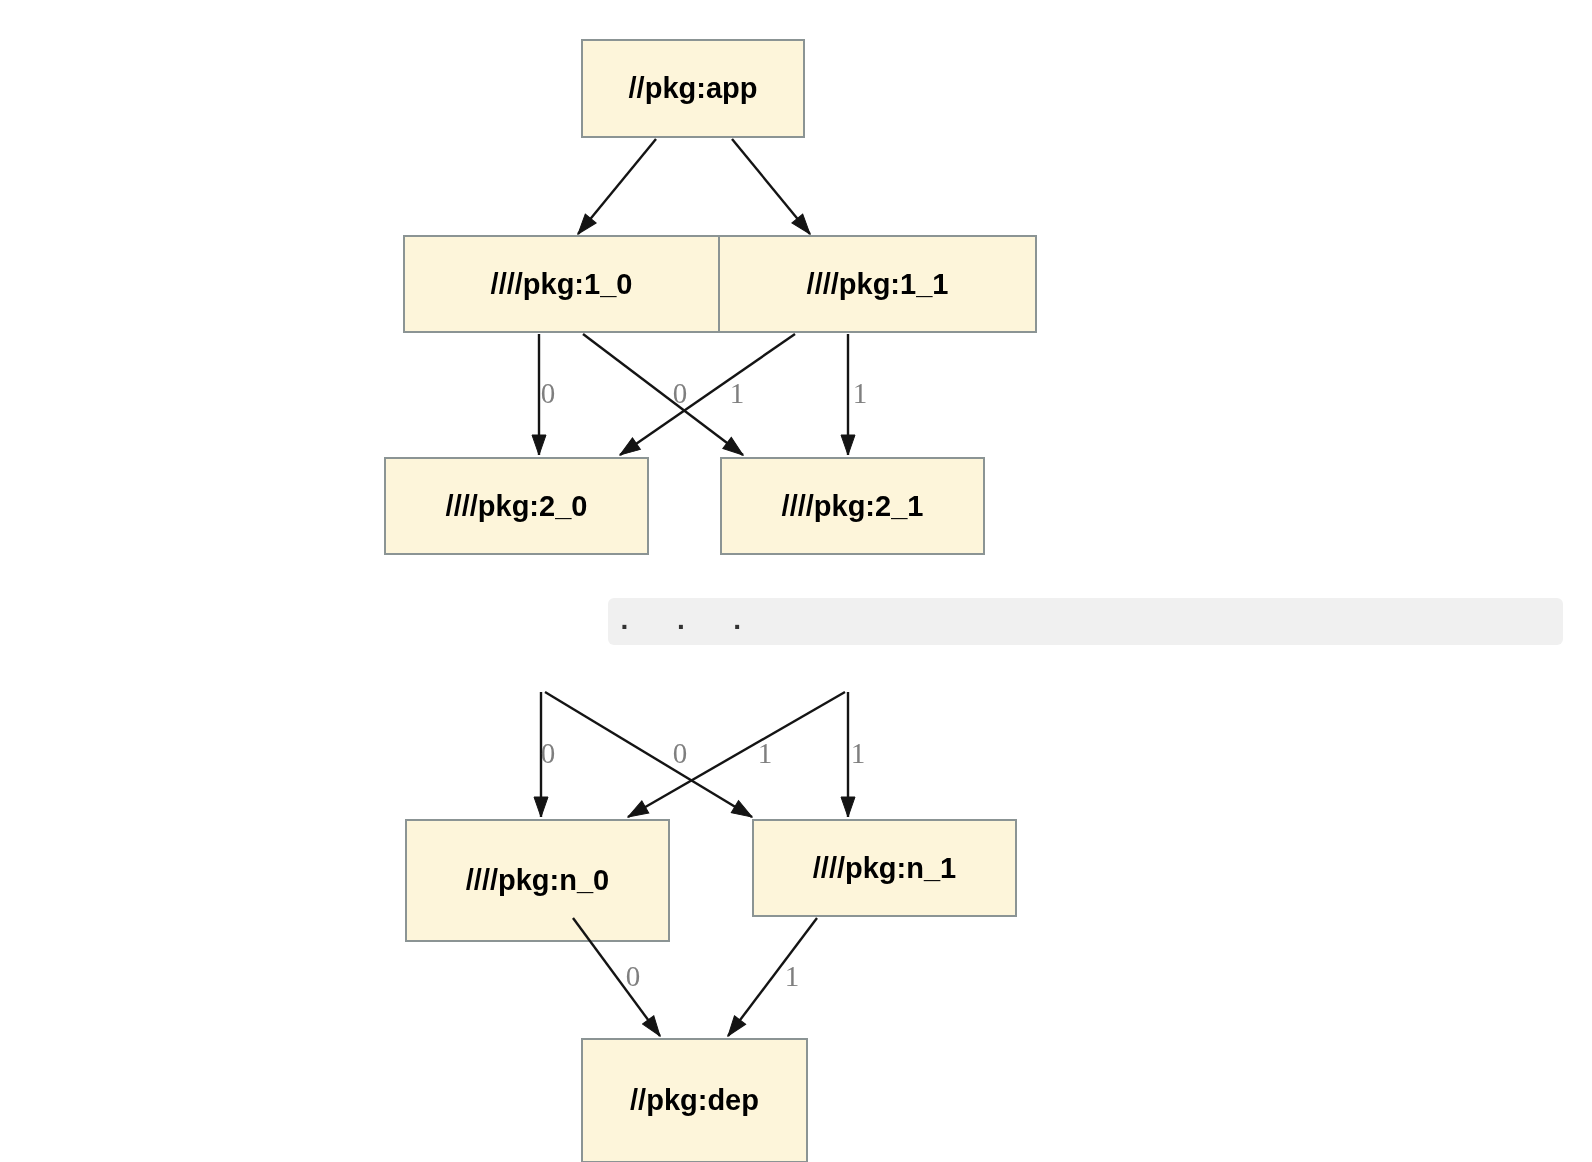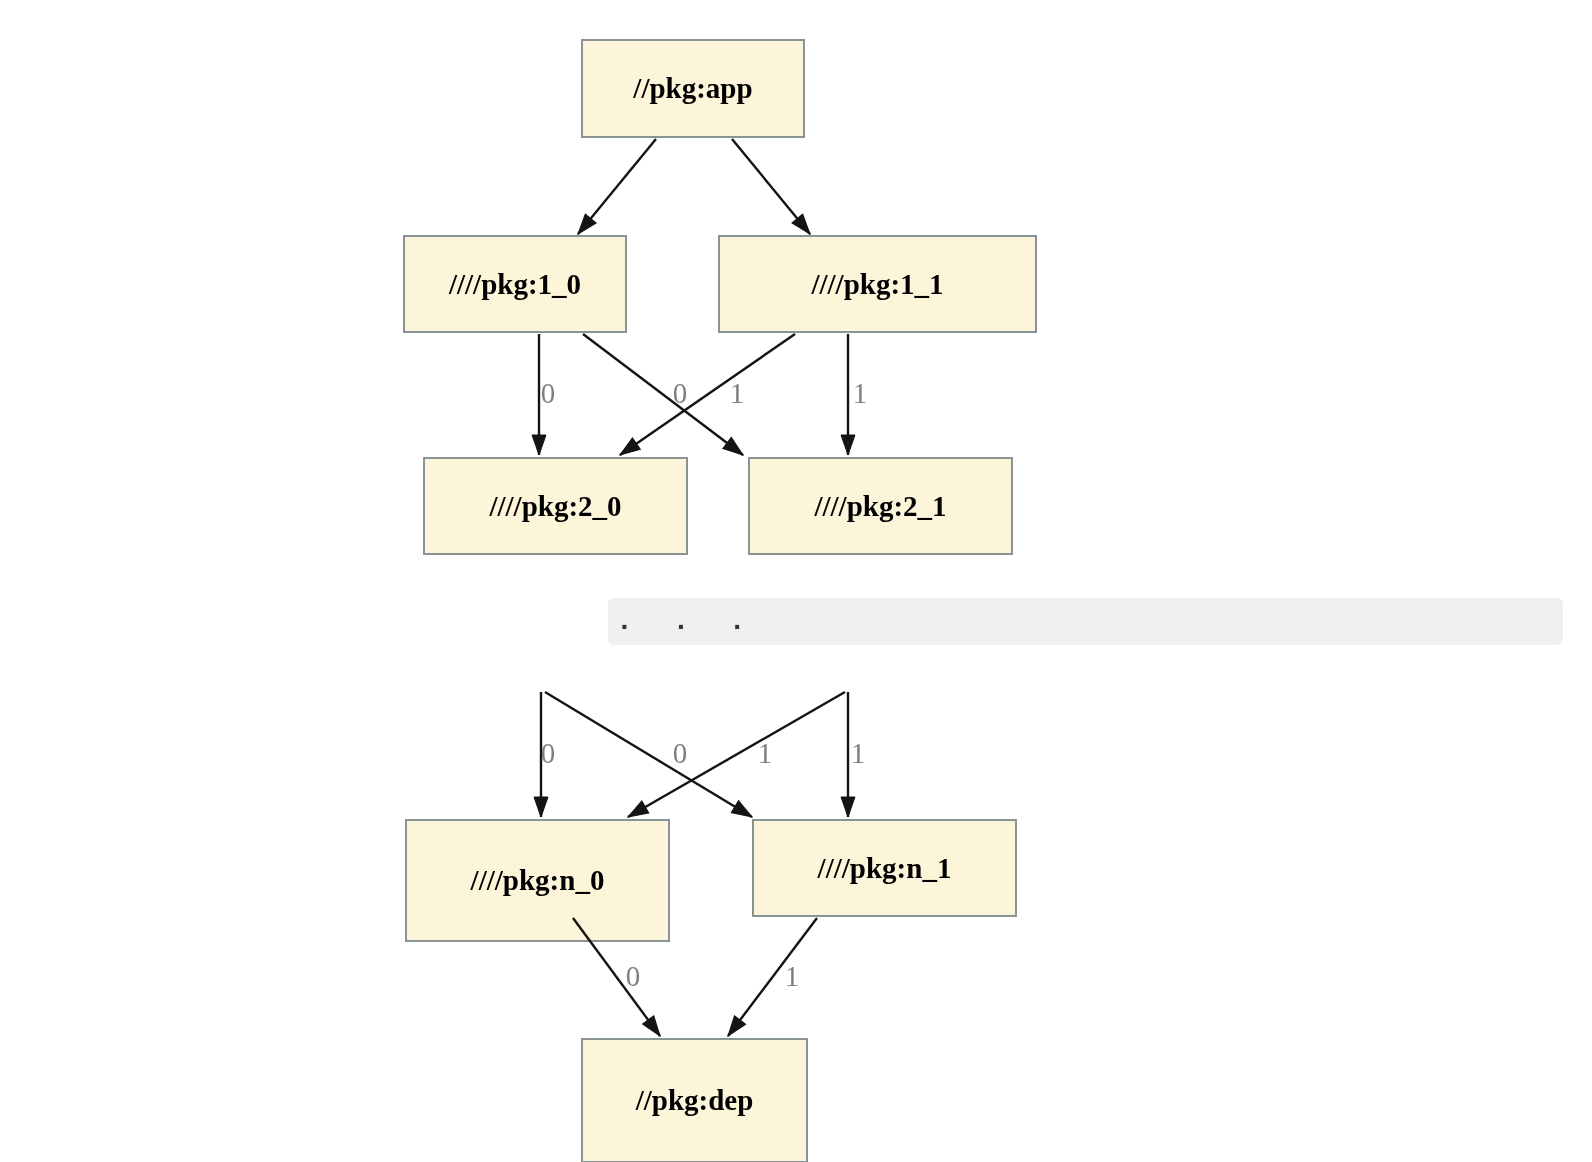--- a/index.html
+++ b/index.html
@@ -16,21 +16,21 @@
     overflow: hidden;
   }
   .node {
     position: absolute;
     box-sizing: border-box;
     background: var(--node-fill, #fdf5da);
     border: 2px solid var(--node-border, #8b9494);
     display: flex;
     align-items: center;
     justify-content: center;
-    font-family: Liberation Serif, serif;
+    font-family: Liberation Sans, sans-serif;
     font-weight: bold;
     font-size: 29px;
     color: #000000;
     white-space: pre;
   }
   .edges-svg {
     position: absolute;
     left: 0; top: 0;
     width: 1592px;
     height: 1162px;
@@ -73,33 +73,33 @@
 </style>
 </head>
 <body>
 
 <div class="canvas">
 
   <div class="node" style="left:581px; top:39px; width:224px; height:99px;">
     <span>//pkg:app</span>
   </div>
 
-  <div class="node" style="left:403px; top:235px; width:224px; height:98px;">
+  <div class="node" style="left:403px; top:235px; width:317px; height:98px;">
     <span>////pkg:1_0</span>
   </div>
 
   <div class="node" style="left:718px; top:235px; width:319px; height:98px;">
     <span>////pkg:1_1</span>
   </div>
 
-  <div class="node" style="left:423px; top:457px; width:265px; height:98px;">
+  <div class="node" style="left:384px; top:457px; width:265px; height:98px;">
     <span>////pkg:2_0</span>
   </div>
 
-  <div class="node" style="left:720px; top:457px; width:265px; height:98px;margin-left:28px;">
+  <div class="node" style="left:720px; top:457px; width:265px; height:98px;">
     <span>////pkg:2_1</span>
   </div>
 
   <div class="ellipsis-bar">
     <span class="ellipsis-label">.  .  .</span>
   </div>
 
   <div class="node" style="left:405px; top:819px; width:265px; height:123px;">
     <span>////pkg:n_0</span>
   </div>

